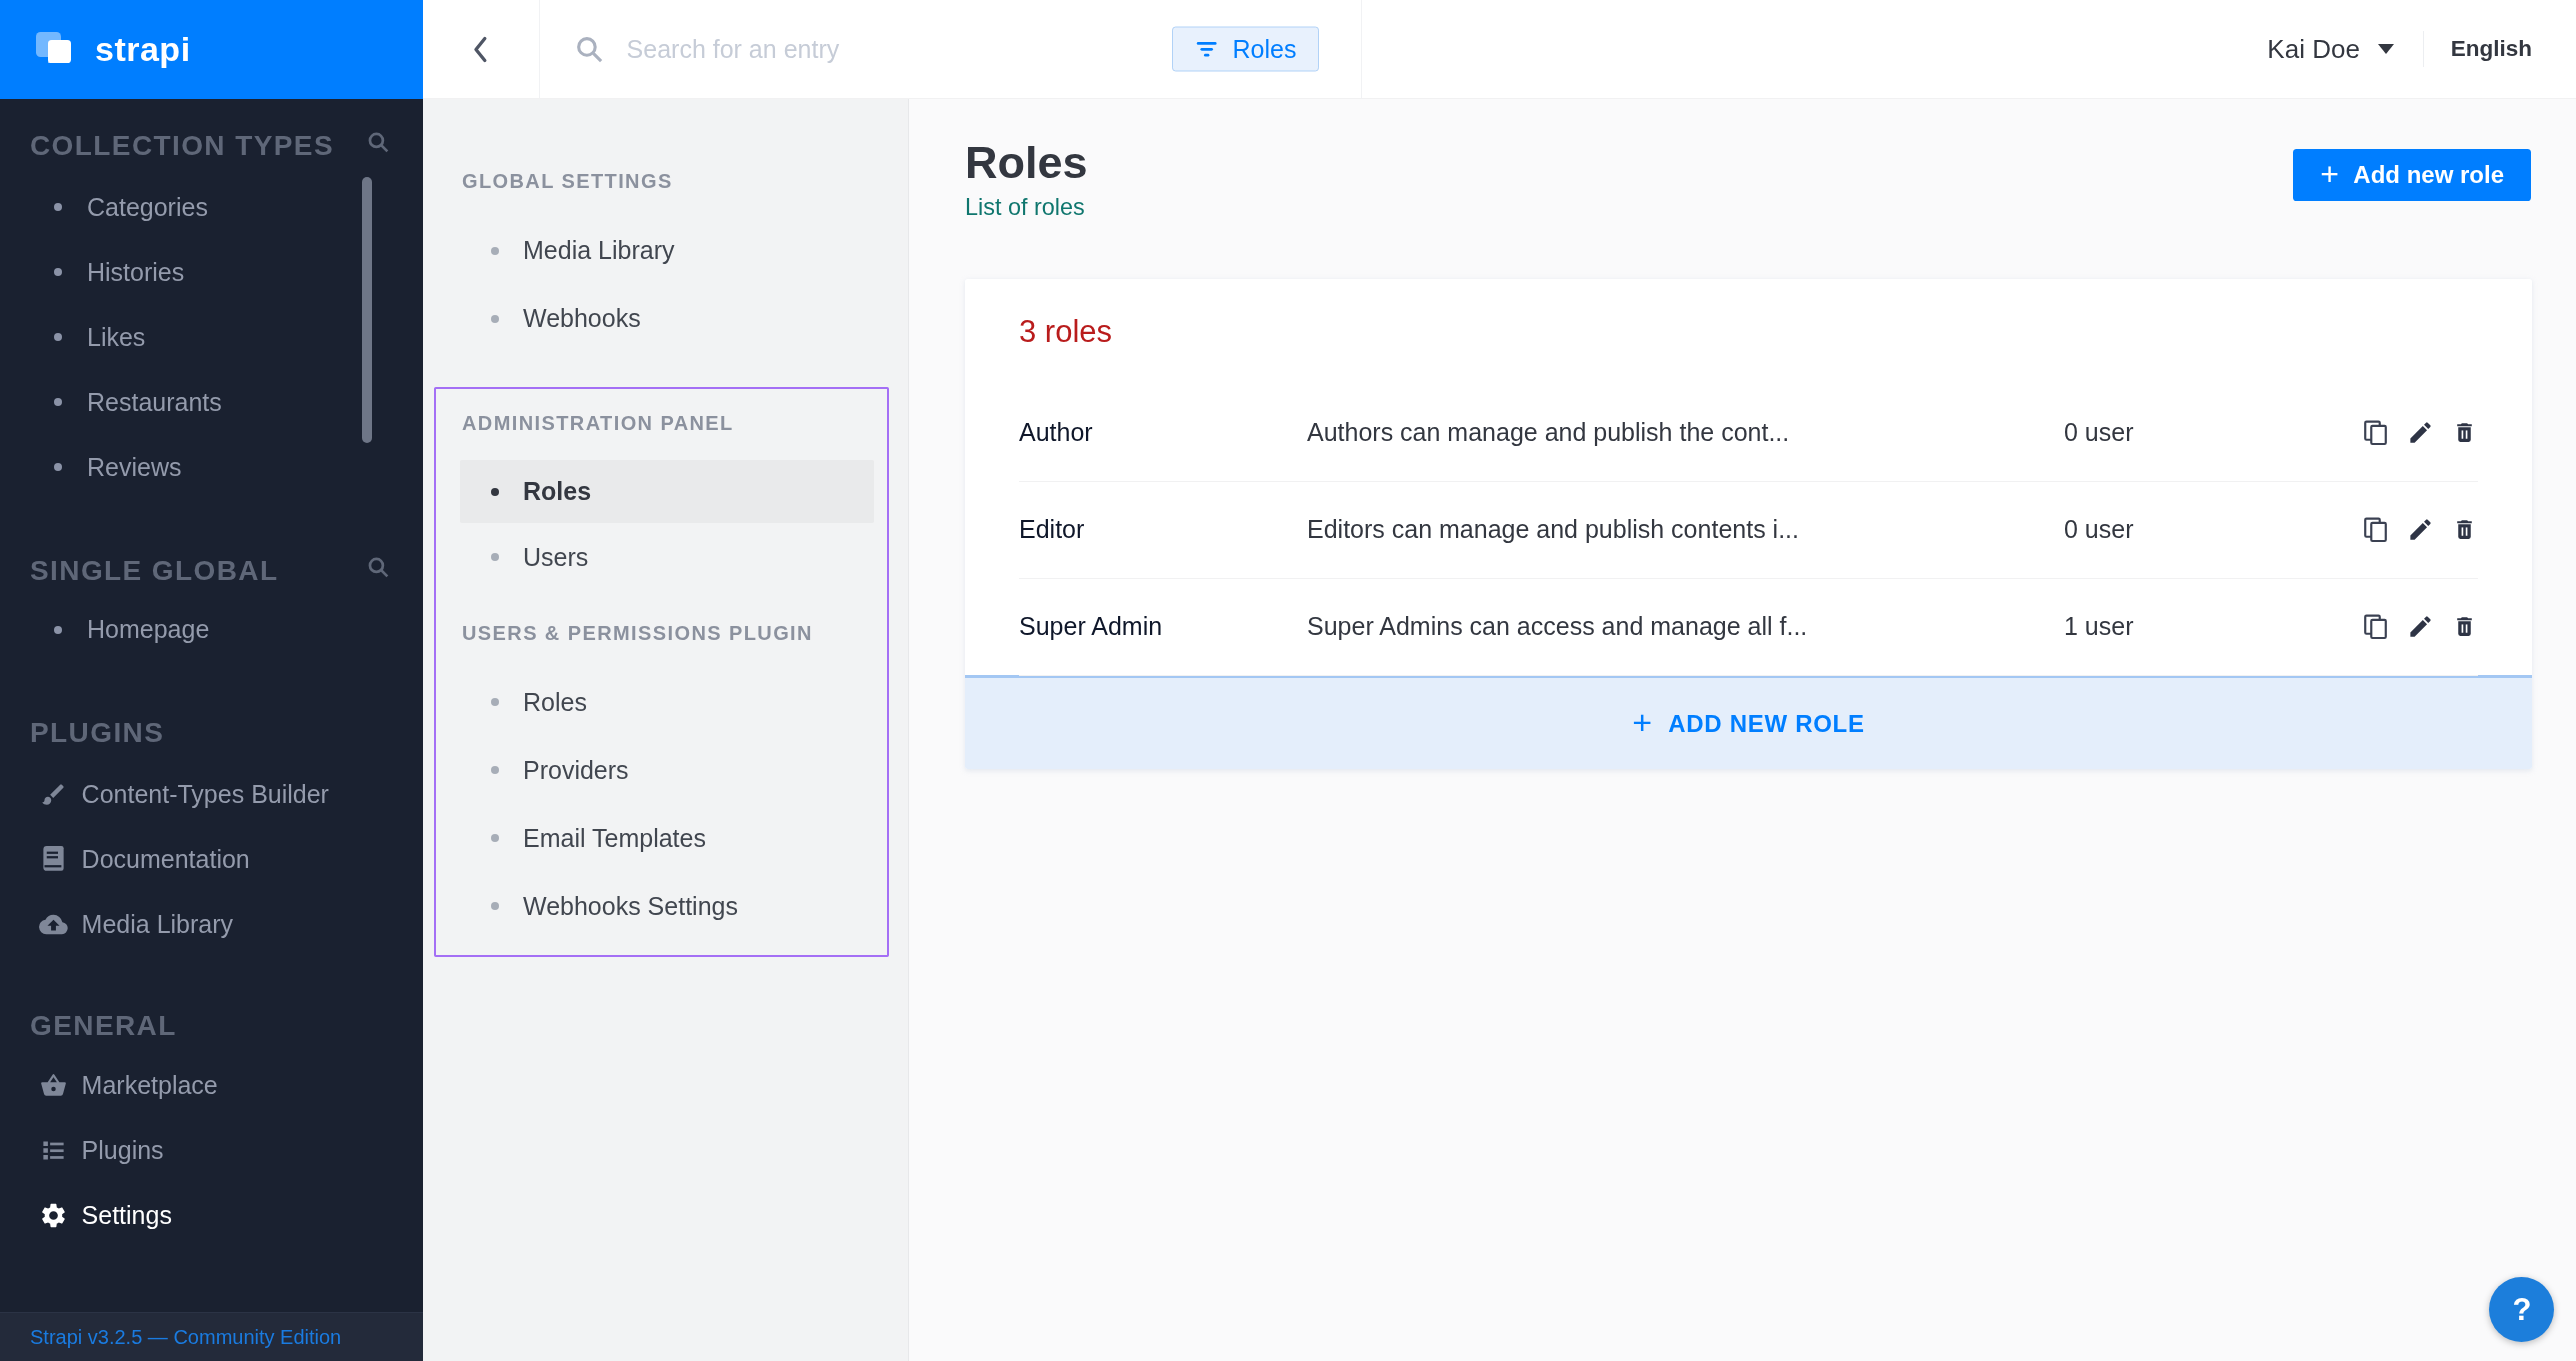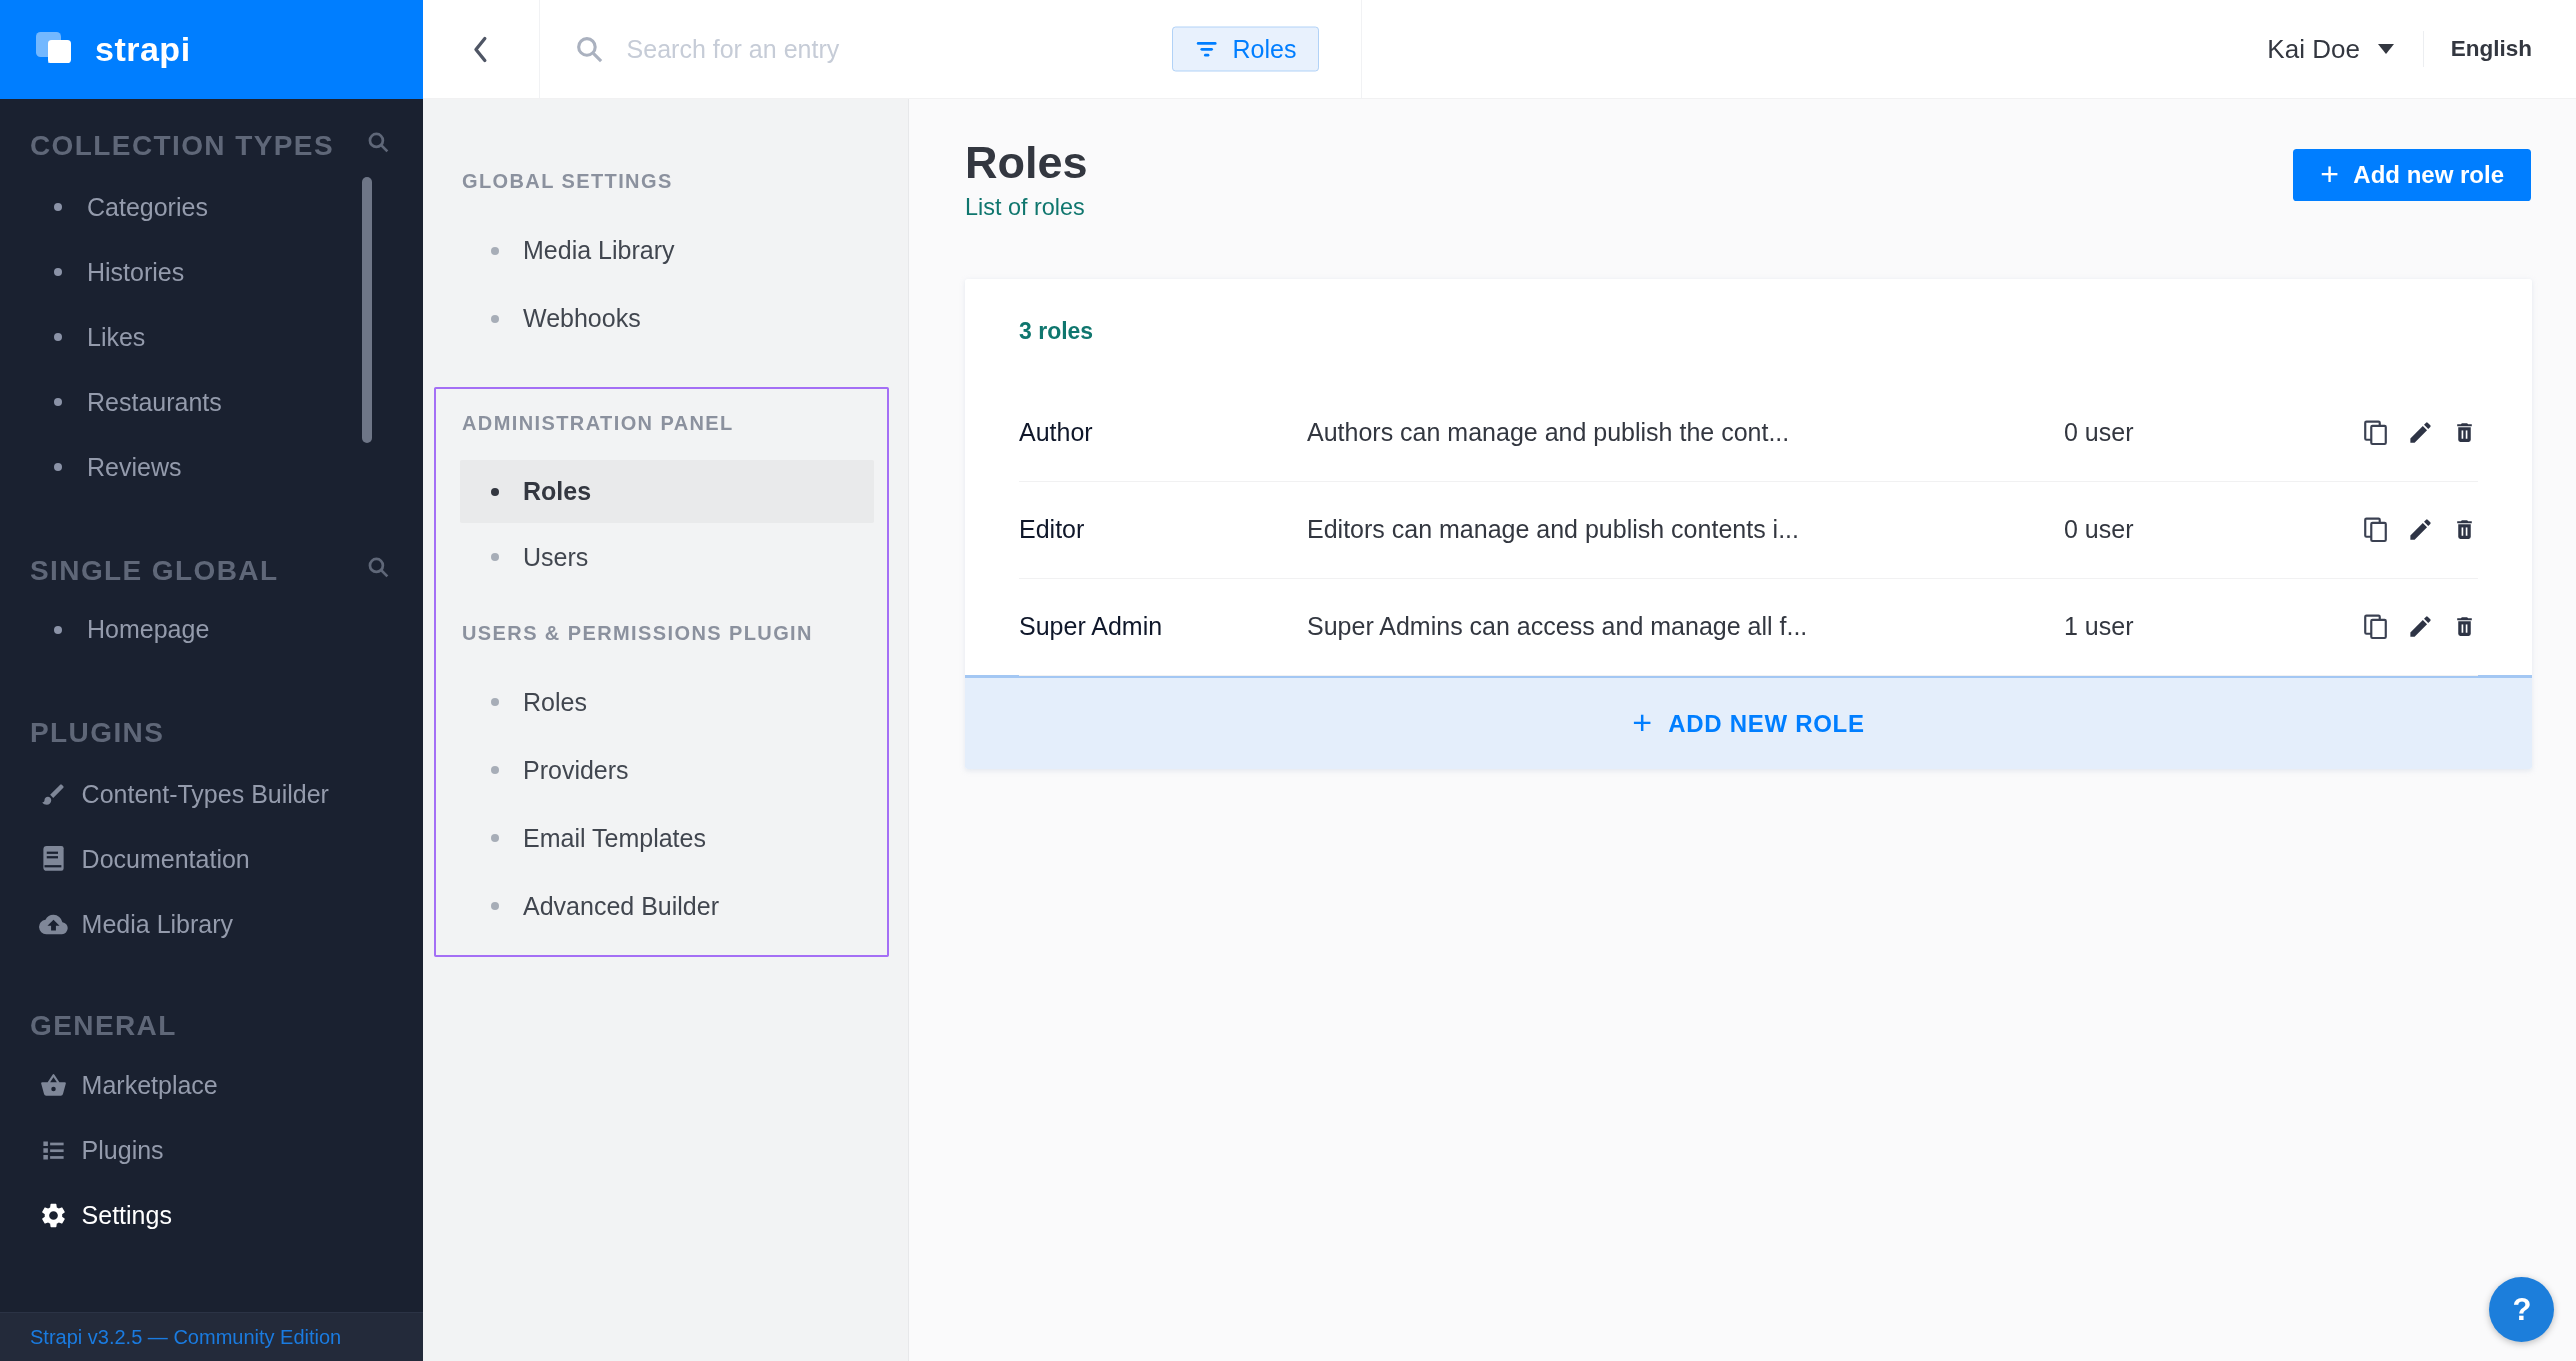--- a/index.html
+++ b/index.html
@@ -52,21 +52,21 @@
   .mt-g3 { margin-top:31px; } .lst-g3 { margin-top:22.5px; }
 
   
   .main { position:absolute; left:909px; top:99px; width:1667px; height:1263px; padding:38px 45px 0 56px; }
   .page-title { font-size:45px; font-weight:bold; color:#333740; line-height:52px; }
   .page-sub { margin-top:5.4px; font-size:23.4px; color:#0f766e; }
   .add-btn { position:absolute; right:45px; top:50px; height:52px; display:flex; align-items:center; gap:14.4px; padding:0 27px; background:#007eff; border:none; border-radius:3.6px; color:#fff; font-size:24px; font-weight:bold; cursor:pointer; font-family:"Liberation Sans",sans-serif; }
   .add-btn .plus { font-size:32px; font-weight:300; line-height:1; margin-top:-2.7px; }
 
   .card { margin-top:58px; width:1567px; background:#ffffff; border-radius:2.7px; box-shadow:0 1.8px 5.4px rgba(190,200,220,0.35); }
-  .card-h { height:105px; display:flex; align-items:center; padding:0 54px; font-size:23px; font-weight:bold; color:#0f766e; }
+  .card-h { height:105px; display:flex; align-items:center; padding:0 54px; font-size:31px; font-weight:normal; color:#b91c1c; }
   .trow { position:relative; height:97px; display:grid; grid-template-columns:288px 1fr 297px 117px; align-items:center; padding:0 54px; cursor:pointer; }
   .trow::after { content:""; position:absolute; left:54px; right:54px; bottom:0; height:0.9px; background:#f1f1f2; }
   .trow:last-of-type::after { display:none; }
   .t-name { font-size:25px; font-weight:500; color:#0f172a; }
   .t-desc { font-size:25px; color:#333740; }
   .t-users { font-size:25px; color:#333740; }
   .t-actions { display:flex; justify-content:flex-end; align-items:center; gap:16px; }
   .icon-btn { background:none; border:none; padding:0; cursor:pointer; width:31px; height:31px; display:flex; align-items:center; justify-content:center; }
   .card-foot { height:94px; border-top:3.6px solid #a3c7f3; background:#e4eefb; border-radius:0 0 2.7px 2.7px; display:flex; align-items:center; justify-content:center; gap:16px; color:#007eff; cursor:pointer; }
   .card-foot .plus { font-size:34px; font-weight:300; margin-top:-3.6px; }
@@ -293,21 +293,21 @@
     <div class="s-item">
         <span class="blt"></span>
         <span>Providers</span>
       </div>
     <div class="s-item">
         <span class="blt"></span>
         <span>Email Templates</span>
       </div>
     <div class="s-item">
         <span class="blt"></span>
-        <span>Advanced Builder</span>
+        <span>Webhooks Settings</span>
       </div>
   </div>
 </nav>
 
 <main class="main">
   <h1 class="page-title">Roles</h1>
   <div class="page-sub">List of roles</div>
 
   <button class="add-btn">
     <span class="plus">+</span>

